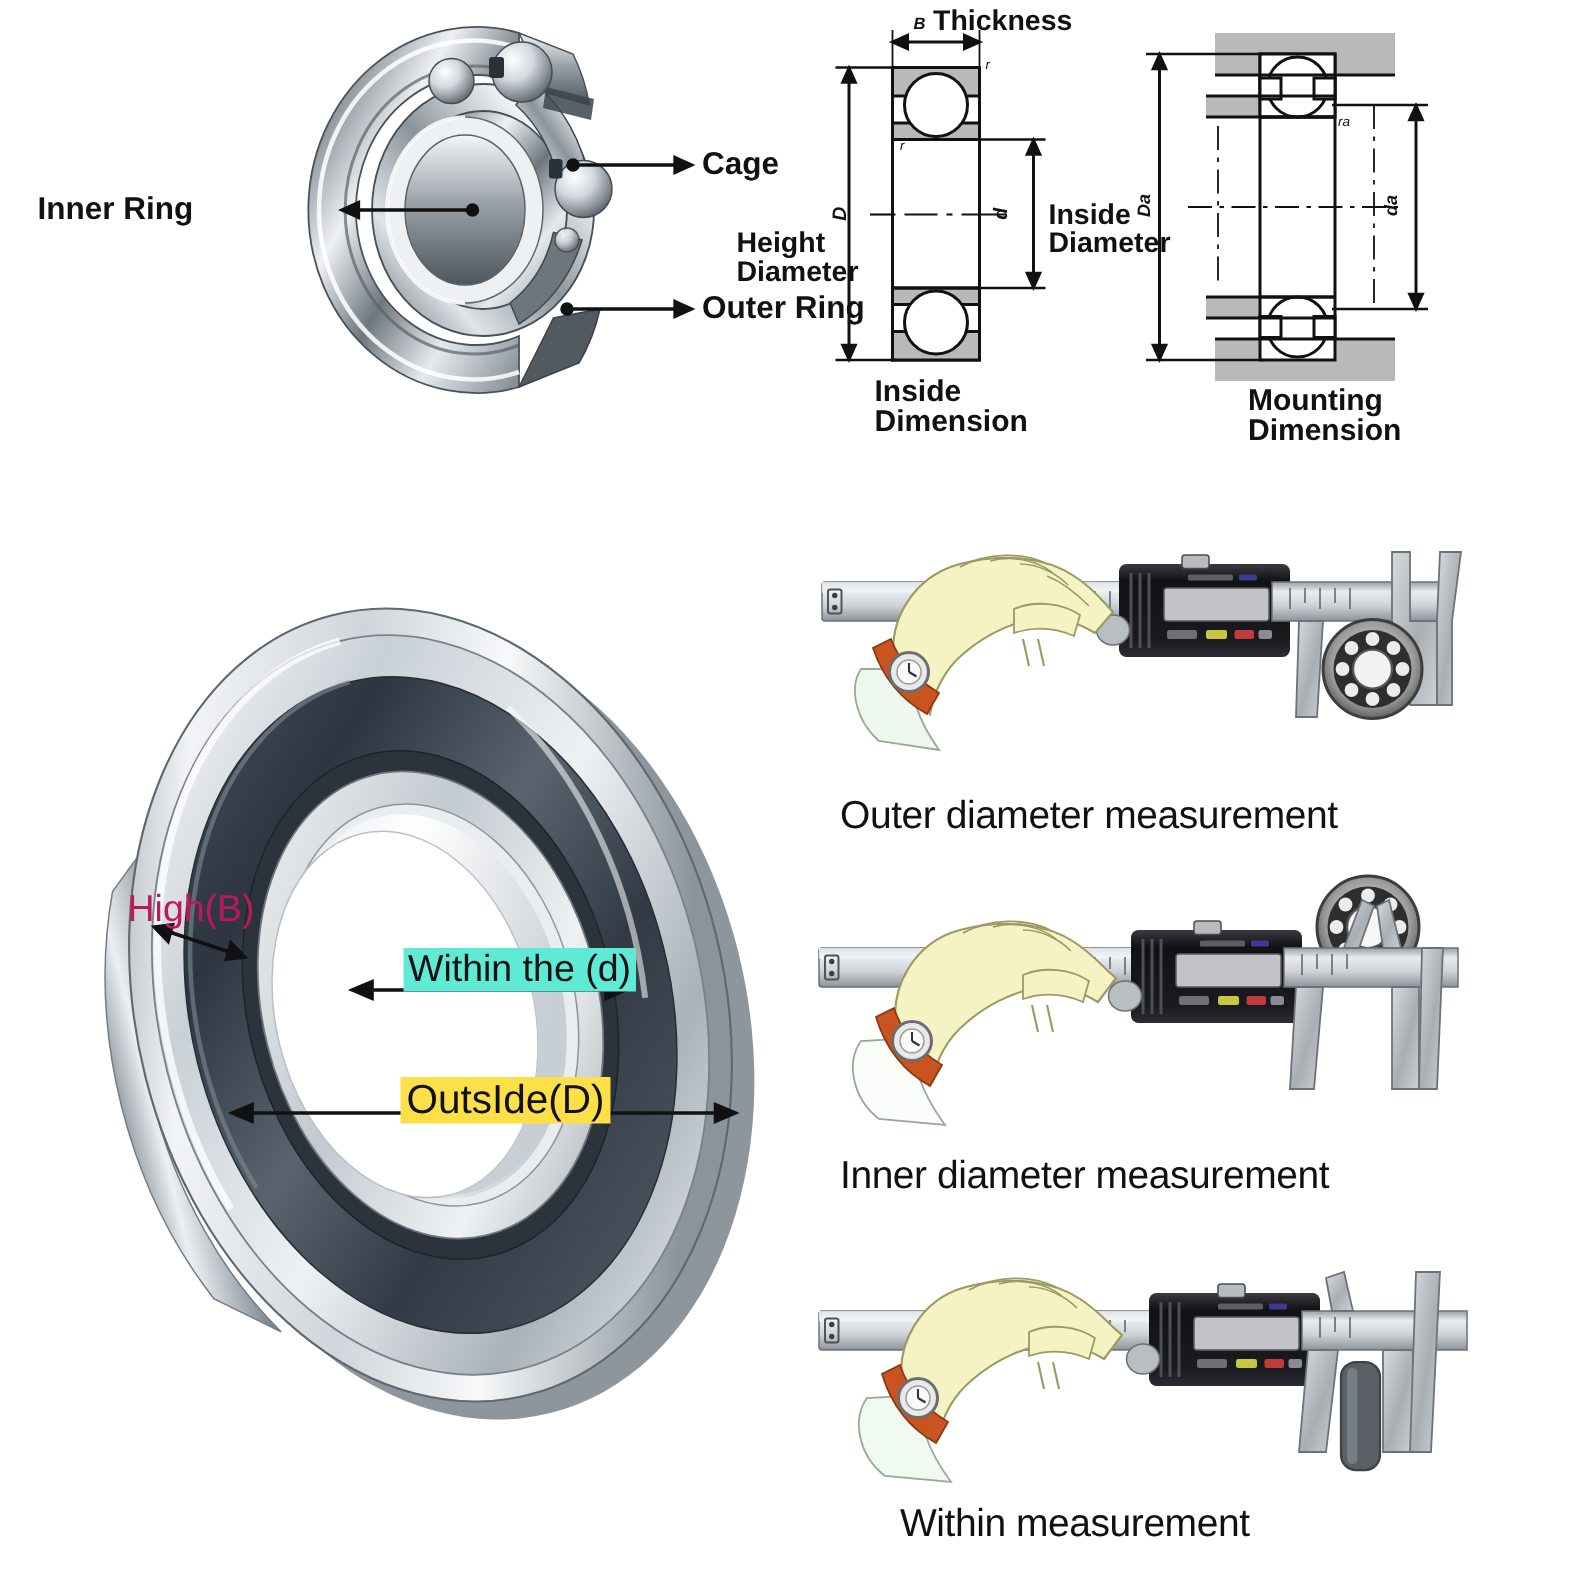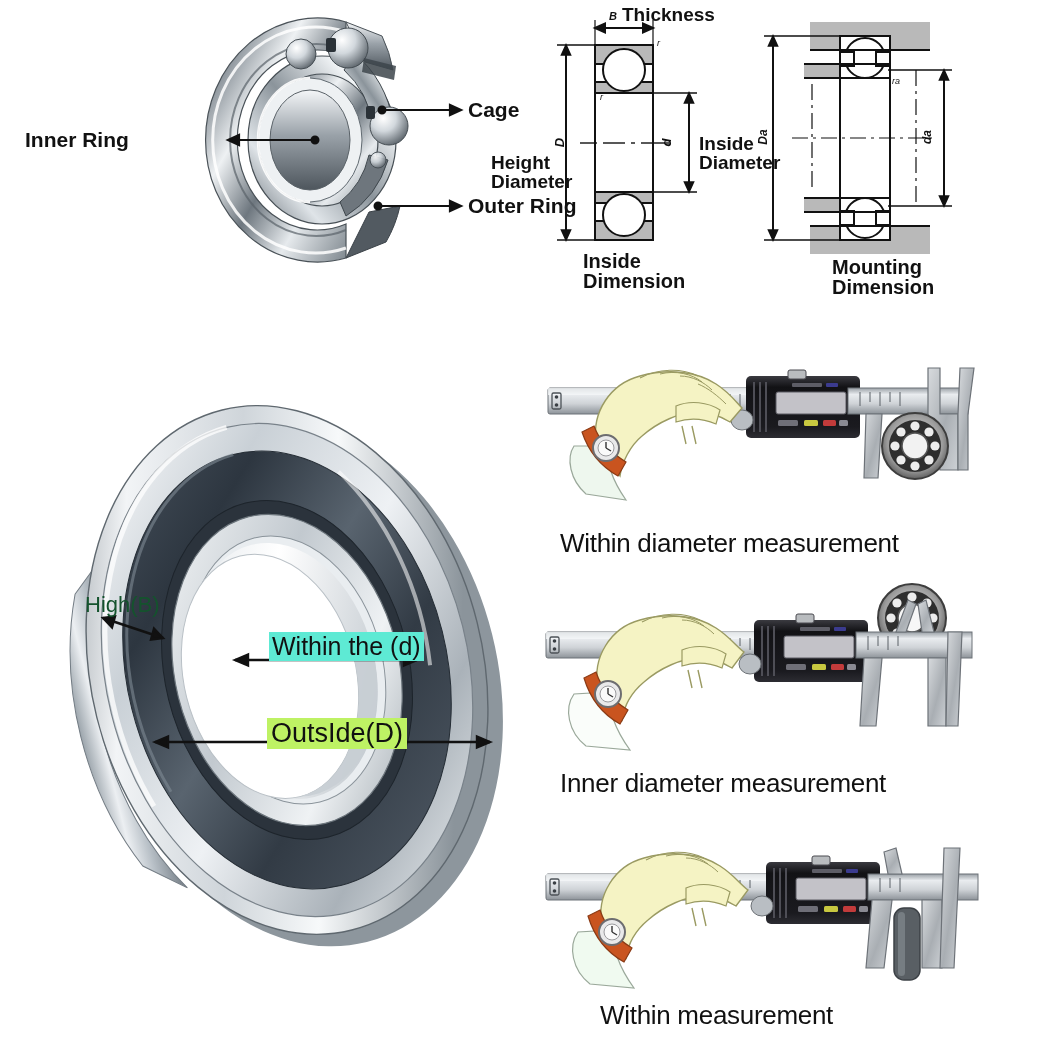--- a/index.html
+++ b/index.html
@@ -376,25 +376,25 @@
         <line x1="180" y1="290" x2="362" y2="290"></line>
         <path d="M180 290 l13 -5.5 l0 11 Z"></path>
         <path d="M362 290 l-13 -5.5 l0 11 Z"></path>
 
         <line x1="100" y1="372" x2="435" y2="372"></line>
         <path d="M100 372 l13 -5.5 l0 11 Z"></path>
         <path d="M435 372 l-13 -5.5 l0 11 Z"></path>
       </g>
     </svg>
 
-    <div class="lbl-thin" style="left:30px; top:222px; font-size:22px; color:#14532d;">High(B)</div>
+    <div class="lbl-thin" style="left:30px; top:222px; font-size:25px; color:#be185d;">High(B)</div>
 
     <div class="lbl-thin" style="left:214px; top:262px; font-size:25px; background:#5eead4; padding:0 3px;">Within the  (d)</div>
 
-    <div class="lbl-thin" style="left:212px; top:348px; font-size:27px; background:#bef264; padding:0 4px;">OutsIde(D)</div>
+    <div class="lbl-thin" style="left:212px; top:348px; font-size:27px; background:#fde047; padding:0 4px;">OutsIde(D)</div>
   </div>
 
   <div class="panel" style="top:350px; height:220px;">
     <svg width="530" height="180" viewBox="0 0 530 180">
       <defs>
         <linearGradient id="beamG" x1="0" y1="0" x2="0" y2="1">
           <stop offset="0%" stop-color="#9aa0a6"></stop>
           <stop offset="25%" stop-color="#e9ecef"></stop>
           <stop offset="60%" stop-color="#cfd3d7"></stop>
           <stop offset="100%" stop-color="#8d9399"></stop>
@@ -506,21 +506,21 @@
         <path d="M44 96 C36 108 40 130 56 144 L96 150 C82 130 76 112 78 96 Z" fill="#eef7ee" stroke="#9aa89a" stroke-width="1.2"></path>
 
         <path d="M52 82 C58 100 70 116 88 126 L96 112 C80 102 70 92 64 76 Z" fill="#c9541f" stroke="#8a3a14" stroke-width="1.2"></path>
         <circle cx="76" cy="98" r="13" fill="#e9e9ea" stroke="#6d6d70" stroke-width="2"></circle>
         <circle cx="76" cy="98" r="8" fill="#fafafa" stroke="#9a9a9d" stroke-width="1"></circle>
         <line x1="76" y1="98" x2="76" y2="92" stroke="#333" stroke-width="1.4"></line>
         <line x1="76" y1="98" x2="81" y2="101" stroke="#333" stroke-width="1.4"></line>
       </g>
     </svg>
 
-    <div class="caption" style="top:178px;">Within diameter measurement</div>
+    <div class="caption" style="top:178px;">Outer diameter measurement</div>
   </div>
 
   <div class="panel" style="top:570px; height:240px;">
     <svg width="530" height="200" viewBox="0 0 530 200">
 
       <g>
         <circle cx="382" cy="48" r="34" fill="url(#brgG)" stroke="#3d3d3d" stroke-width="2"></circle>
         <circle cx="382" cy="48" r="27" fill="#2e2e2e"></circle>
         <circle cx="382" cy="48" r="14" fill="#f7f7f7" stroke="#555" stroke-width="1.5"></circle>
         <g fill="#ececec">

